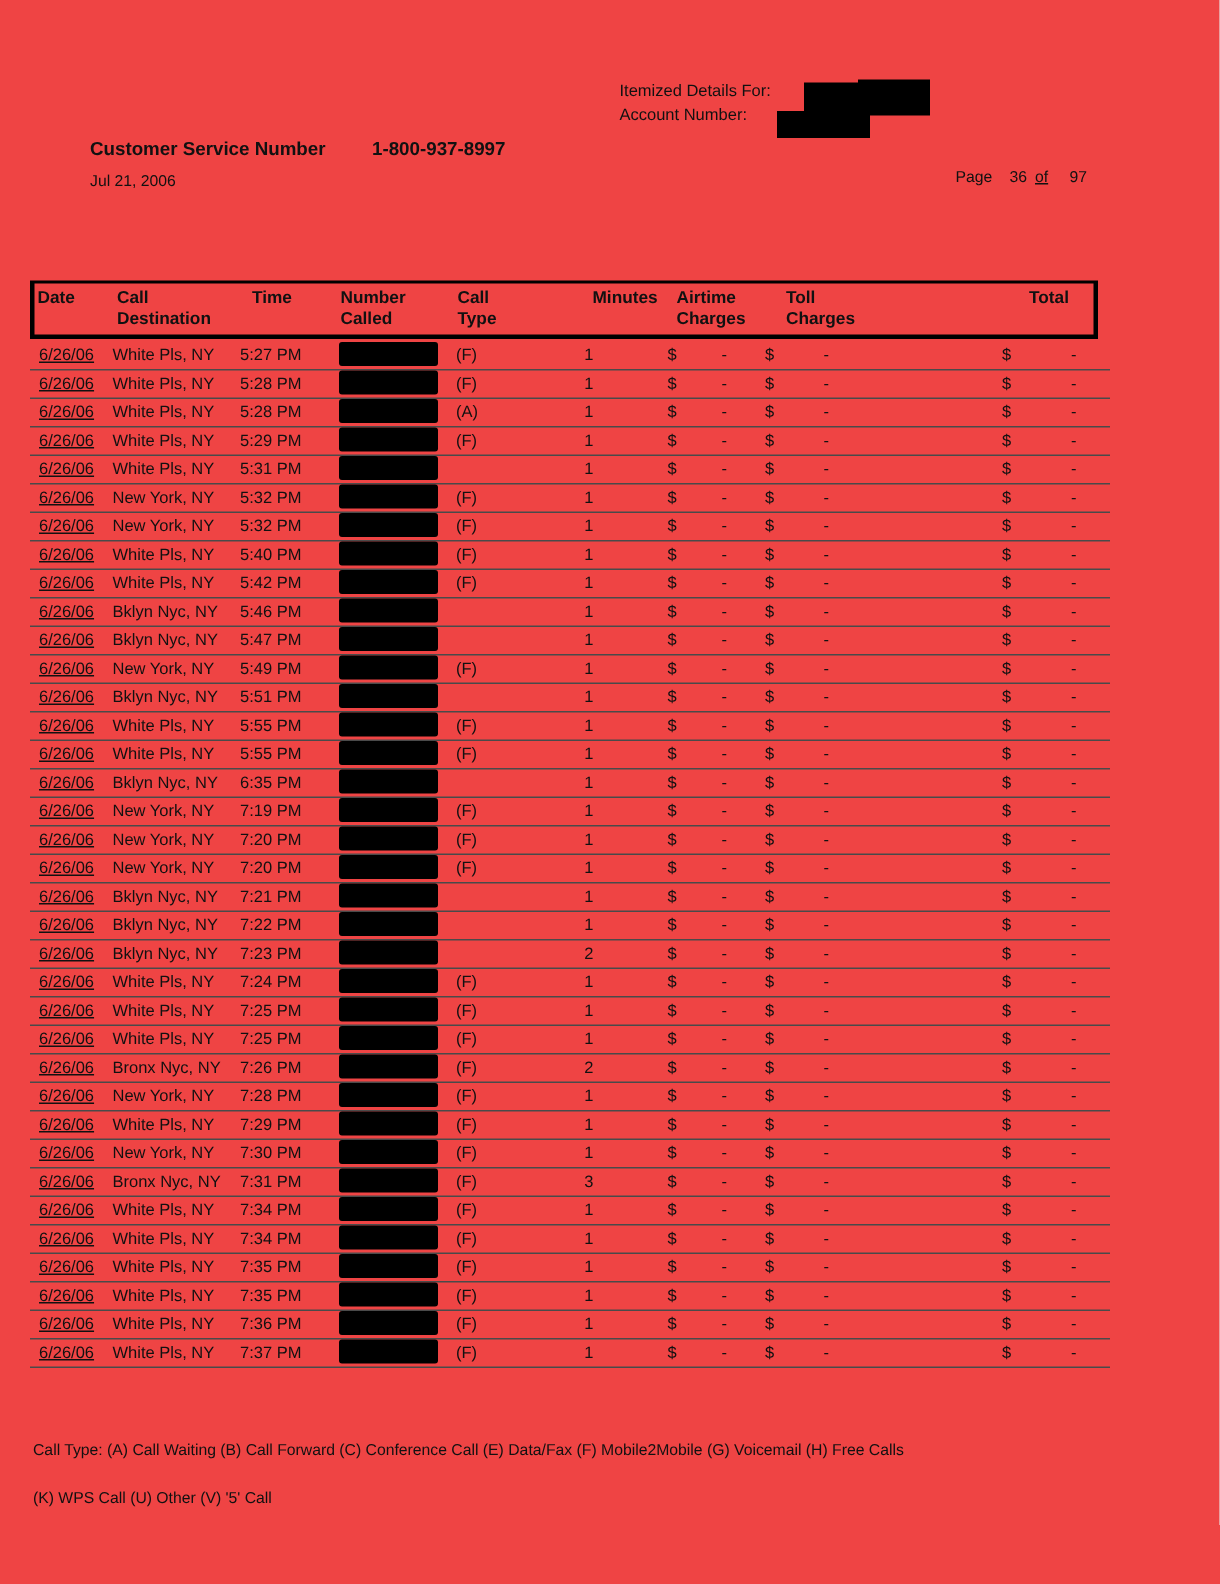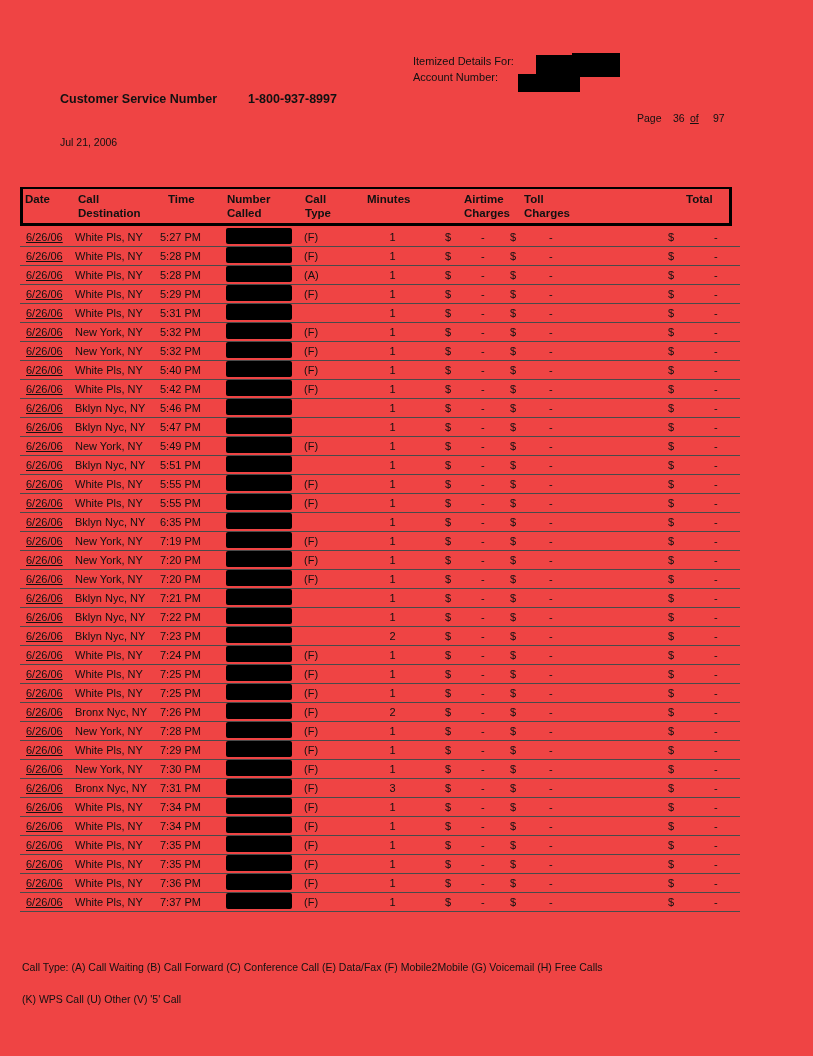--- a/index.html
+++ b/index.html
@@ -18,21 +18,21 @@
   
   .itemized-label   { left:413px; top:55px;  font-size:11px; }
   .account-label    { left:413px; top:71px;  font-size:11px; }
   .redact { background:#000; position:absolute; }
   .redact-name-1    { left:536px; top:55px; width:36px; height:20px; }
   .redact-name-2    { left:572px; top:53px; width:48px; height:24px; }
   .redact-account   { left:518px; top:74px; width:62px; height:18px; }
 
   .cs-label  { left:60px;  top:92px; font-size:12.5px; font-weight:bold; }
   .cs-number { left:248px; top:92px; font-size:12.5px; font-weight:bold; }
-  .stmt-date { left:60px;  top:115px; font-size:10.5px;margin-top:21px; }
+  .stmt-date { left:60px;  top:115px; font-size:10.5px; }
 
   .page-ind { left:637px; top:112px; font-size:10.5px; }
   .page-ind span { position:absolute; top:0; white-space:nowrap; }
   .pg-label { left:0; }
   .pg-num   { left:36px; }
   .pg-of    { left:53px;text-decoration:underline; }
   .pg-total { left:76px; }
 
   
   .bill-table { left:20px; top:188px; width:712px; }
@@ -47,22 +47,22 @@
     border:3px solid #000;
     border-top:2px solid #000;
     margin-top:-1px;
     height:39px;
     position:relative;
     font-size:11.5px; font-weight:bold;
     line-height:1.25;
   }
   .head-box div { position:absolute; top:3px; }
   .h-date {left:2px;}  .h-dest {left:55px;} .h-time {left:145px;}
-  .h-num  {left:204px;} .h-type {left:282px;} .h-min {left:344px;}
-  .h-air  {left:441px;} .h-toll {left:501px;} .h-total {left:663px; top:2px;}
+  .h-num  {left:204px;} .h-type {left:282px;} .h-min {left:372px;}
+  .h-air  {left:428px;} .h-toll {left:501px;} .h-total {left:663px; top:2px;}
 
   .rows { margin-top:2px; width:720px; }
   .row {
     position:relative; height:19px;
     border-bottom:1px solid #4a4a4a;
     font-size:11px; line-height:18px;
   }
   .row span { position:absolute; top:0; white-space:nowrap; }
   .c-date {left:6px;text-decoration:underline;}
   .c-dest {left:55px;}

